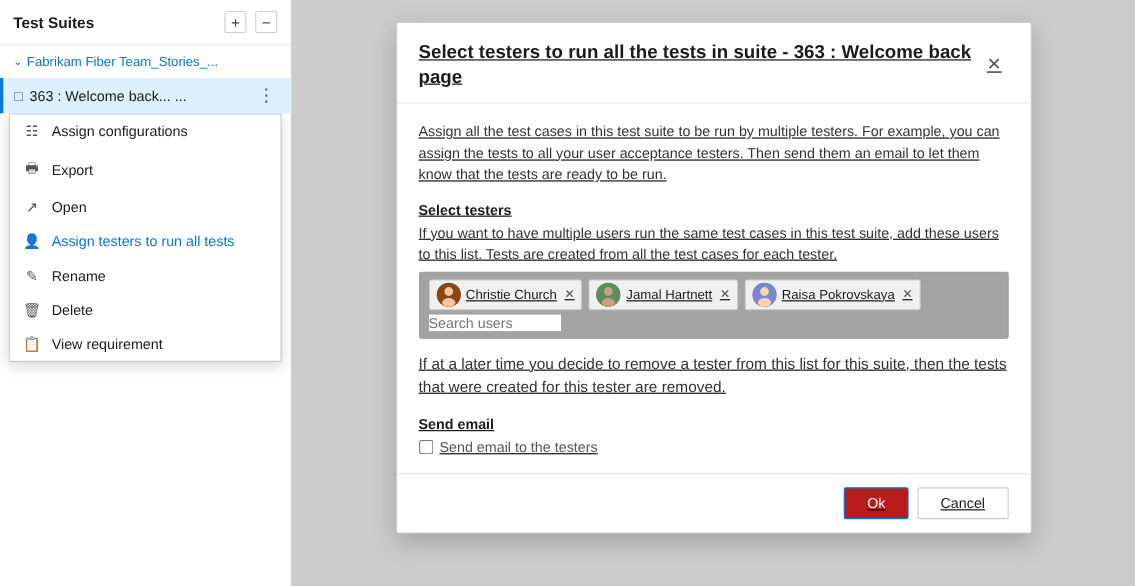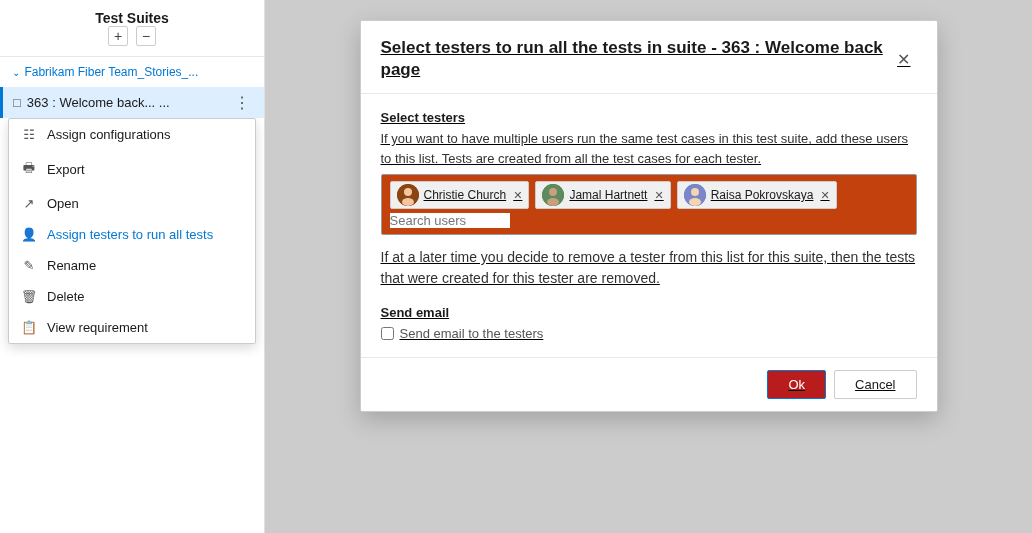--- a/index.html
+++ b/index.html
@@ -22,21 +22,20 @@
       flex-direction: column;
       flex-shrink: 0;
       height: 100%;
     }
     .sidebar-header {
       display: flex;
       align-items: center;
       justify-content: space-between;
       padding: 10px 12px;
       border-bottom: 1px solid #e8e8e8;
-      flex-direction: column;
     }
     .sidebar-title {
       font-weight: 600;
       font-size: 14px;
       color: #1a1a1a;
     }
     .sidebar-icons {
       display: flex;
       gap: 8px;
     }
@@ -182,21 +181,21 @@
       line-height: 1.5;
       margin-bottom: 6px;
     }
 
     
     .testers-box {
       border: 1px solid #999;
       border-radius: 2px;
       padding: 6px 8px;
       min-height: 60px;
-      background: #c2410c;
+      background: #a3a3a3;
       margin-bottom: 12px;
     }
     .testers-chips {
       display: flex;
       flex-wrap: wrap;
       gap: 6px;
       align-items: center;
       margin-bottom: 4px;
     }
     .chip {
@@ -344,20 +343,21 @@
   </div>
 </div>
 
 <div class="dialog-overlay">
   <div class="dialog">
     <div class="dialog-header">
       <span class="dialog-title">Select testers to run all the tests in suite - 363 : Welcome back page</span>
       <span class="dialog-close">✕</span>
     </div>
     <div class="dialog-body">
+      <p class="dialog-intro">Assign all the test cases in this test suite to be run by multiple testers. For example, you can assign the tests to all your user acceptance testers. Then send them an email to let them know that the tests are ready to be run.</p>
 
       <div class="section-title">Select testers</div>
       <p class="section-desc">If you want to have multiple users run the same test cases in this test suite, add these users to this list. Tests are created from all the test cases for each tester.</p>
 
       <div class="testers-box">
         <div class="testers-chips">
 
           <div class="chip">
             <div class="chip-avatar avatar-cc">
               <svg width="22" height="22" viewBox="0 0 22 22">

